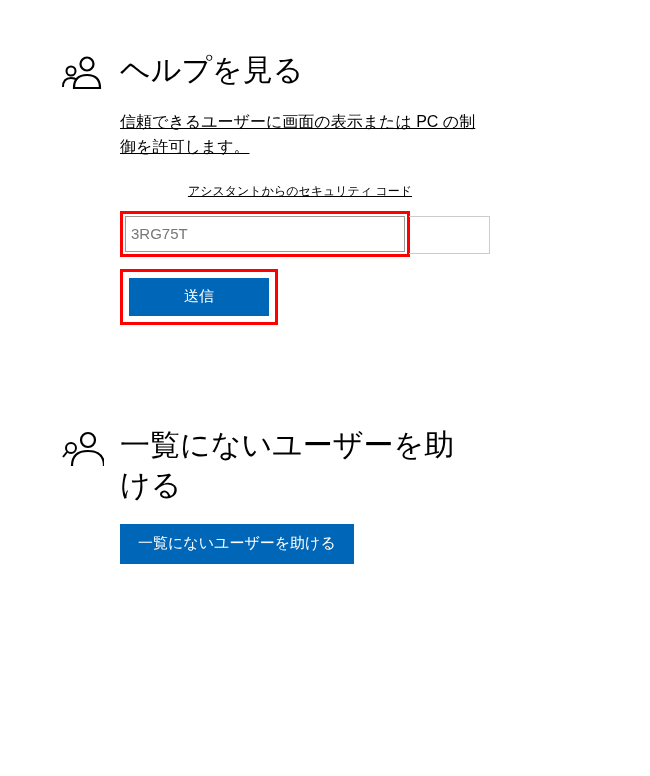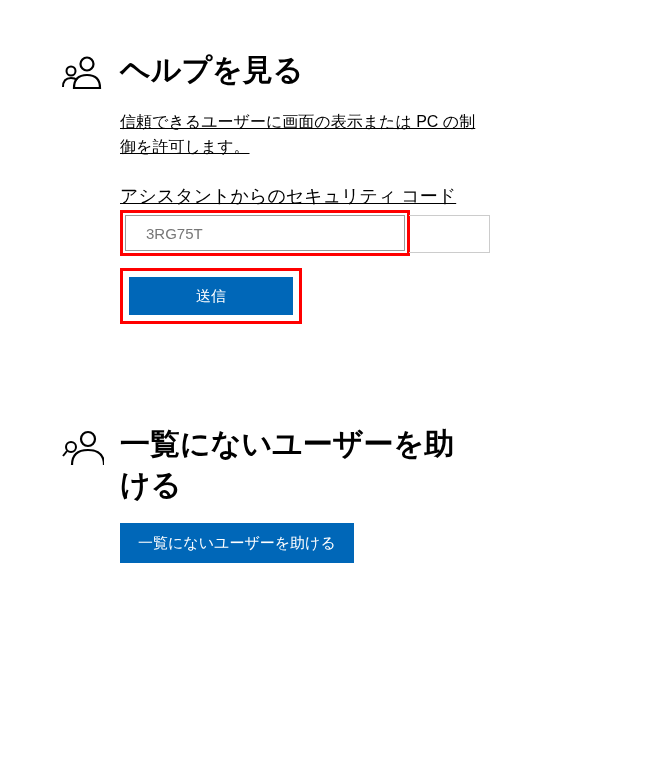--- a/index.html
+++ b/index.html
@@ -28,49 +28,51 @@
     .icon-wrap {
       flex-shrink: 0;
       width: 42px;
       height: 42px;
       margin-top: 4px;
       margin-left: -58px;
       position: absolute;
     }
     .section-title {
       font-size: 30px;
-      font-weight: 700;
+      font-weight: 400;
       line-height: 1.35;
       max-width: 360px;
     }
     .content {
       margin-left: 0;
       max-width: 360px;
       text-decoration: underline;
     }
     .desc {
       font-size: 16px;
       line-height: 1.6;
       margin-bottom: 22px;
     }
     .label {
-      font-size: 18px;
+      font-size: 12px;
       line-height: 1.6;
+      margin-bottom: 10px;
+      text-align: center;
     }
     .input-highlight {
       border: 3px solid #ff0000;
       padding: 2px;
       display: inline-block;
       margin-bottom: 12px;
     }
     .code-input {
       width: 280px;
       height: 36px;
       border: 1px solid #999;
-      padding: 0 20px;
+      padding: 0 5px;
       font-size: 15px;
       color: #777;
       font-family: inherit;
       outline: none;
     }
     .input-extra-border {
       position: relative;
       display: inline-block;
     }
     .input-extra-border::after {
@@ -95,21 +97,21 @@
       color: #ffffff;
       border: none;
       font-size: 15px;
       font-family: inherit;
       cursor: pointer;
       display: inline-flex;
       align-items: center;
       justify-content: center;
     }
     .btn-submit {
-      width: 164px;
+      width: 140px;
       height: 38px;
     }
     .btn-help {
       padding: 10px 18px;
       min-height: 40px;
     }
   </style>
 </head>
 <body>
 

